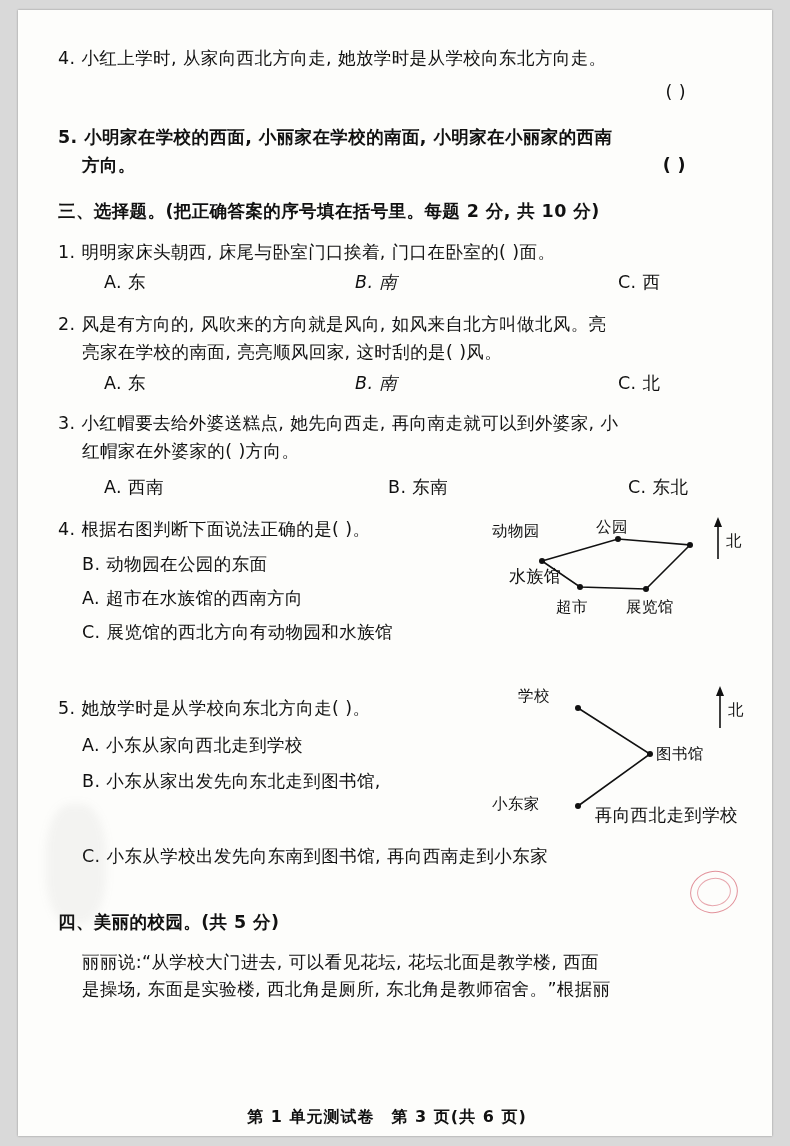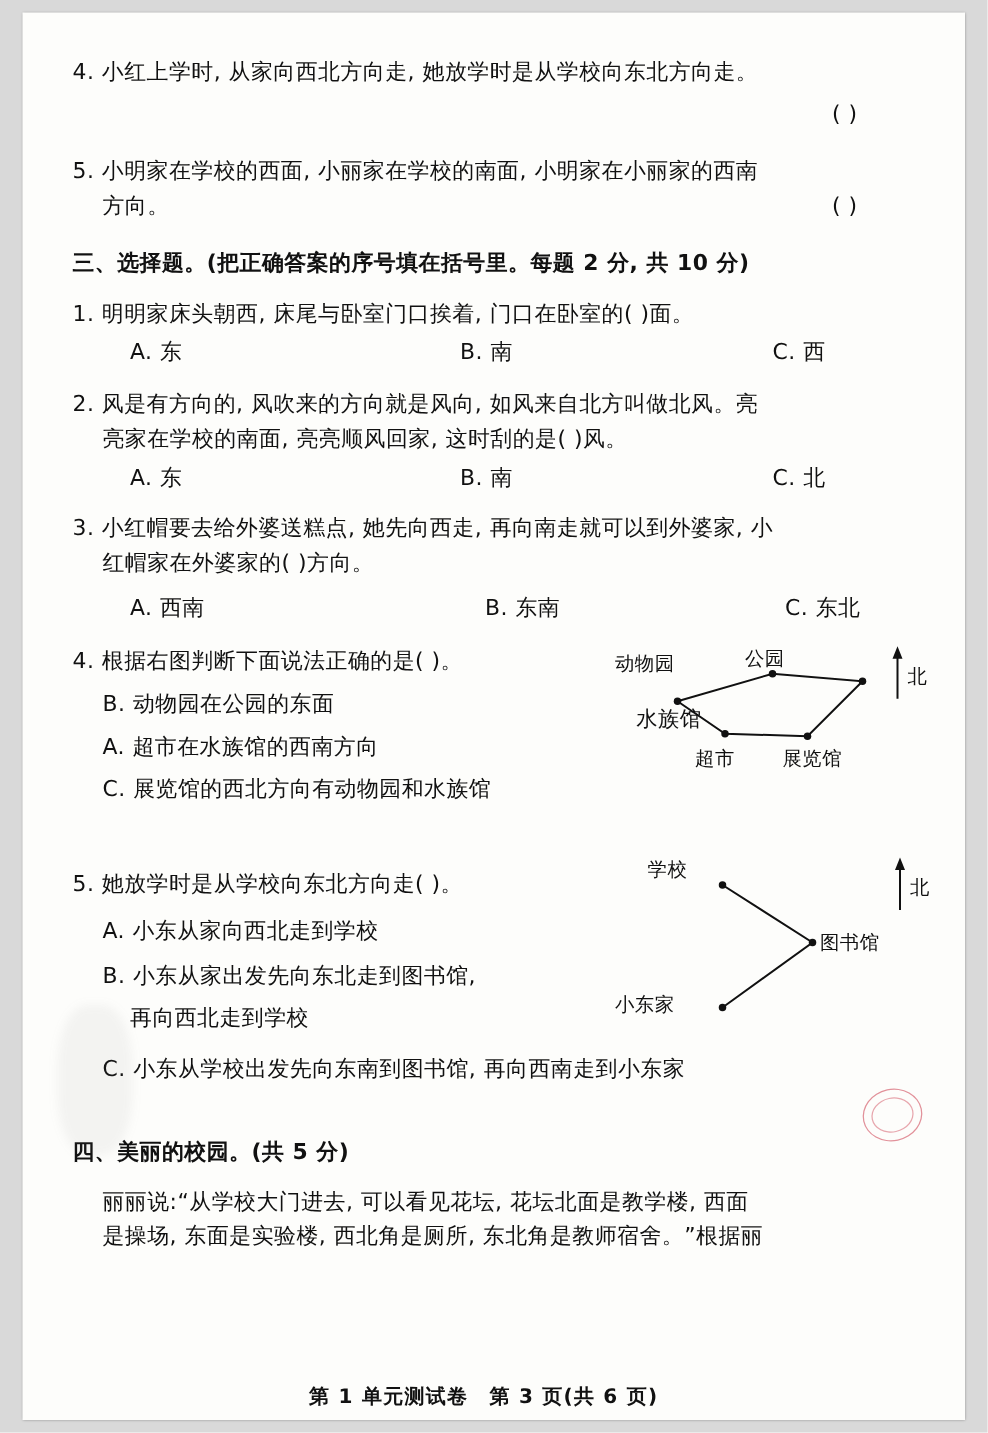--- a/index.html
+++ b/index.html
@@ -37,21 +37,21 @@
   }
   .opts{
     display:block;
     padding-left:46px;
     margin-top:2px;
     position:relative;
     height:26px;
   }
   .opt{position:absolute;white-space:nowrap;}
   .optA{left:46px;}
-  .optB{left:310px;}
+  .optB{left:297px;font-style:italic;}
   .optC{left:560px;}
   .optA2{left:46px;}
   .optB2{left:330px;}
   .optC2{left:570px;}
   .figwrap{position:relative;}
   .fig{position:absolute;}
   .footer{
     position:absolute;
     left:0;right:16px;bottom:8px;
     text-align:center;
@@ -92,21 +92,21 @@
 
 <div class="page">
   <div class="inner">
 
     <div class="q line">
       <span class="hang"><span>4.</span>
         <span>小红上学时, 从家向西北方向走, 她放学时是从学校向东北方向走。</span></span>
       <span class="hang" style="text-align:right;padding-right:52px;margin-top:6px;">(        )</span>
     </div>
 
-    <div class="q line" style="margin-top:16px;">
+    <div class="q line" style="margin-top:16px;font-weight:bold;">
       <span class="hang"><span>5.</span>
         <span>小明家在学校的西面, 小丽家在学校的南面, 小明家在小丽家的西南</span></span>
       <span class="hang" style="position:relative;">
         <span class="indent">方向。</span>
         <span style="position:absolute;right:52px;top:0;">(        )</span>
       </span>
     </div>
 
     <div class="secthead line">三、选择题。(把正确答案的序号填在括号里。每题 2 分, 共 10 分)</div>
 
@@ -169,21 +169,21 @@
         <span style="position:absolute;left:248px;top:14px;font-size:15.5px;">北</span>
       </div>
     </div>
 
     <div class="q line figwrap" style="margin-top:0px;height:200px;">
       <span class="hang"><span>5.</span>
         <span>她放学时是从学校向东北方向走(        )。</span></span>
       <div class="q5-lines" style="margin-top:8px;">
         <div class="indent">A. 小东从家向西北走到学校</div>
         <div class="indent" style="margin-top:8px;">B. 小东从家出发先向东北走到图书馆,</div>
-        <div class="indent2" style="margin-top:6px;">再向西北走到学校</div>
+        <div class="indent2" style="margin-top:6px;text-align:right;">再向西北走到学校</div>
         <div class="indent" style="margin-top:12px;">C. 小东从学校出发先向东南到图书馆, 再向西南走到小东家</div>
       </div>
 
       <div class="fig" style="left:440px;top:-14px;width:250px;height:160px;">
         <svg width="250" height="165" viewBox="0 0 250 165">
           <polyline points="80,28 152,74 80,126" fill="none" stroke="#111" stroke-width="1.6"></polyline>
           <circle cx="80" cy="28" r="3" fill="#111"></circle>
           <circle cx="152" cy="74" r="3" fill="#111"></circle>
           <circle cx="80" cy="126" r="3" fill="#111"></circle>
           <line x1="222" y1="48" x2="222" y2="12" stroke="#111" stroke-width="1.6"></line>

